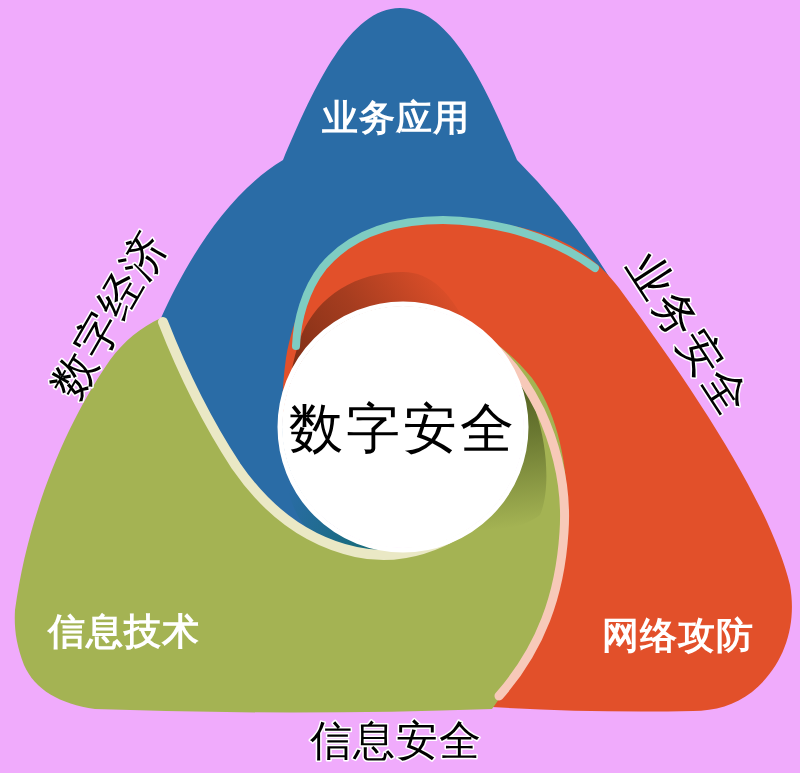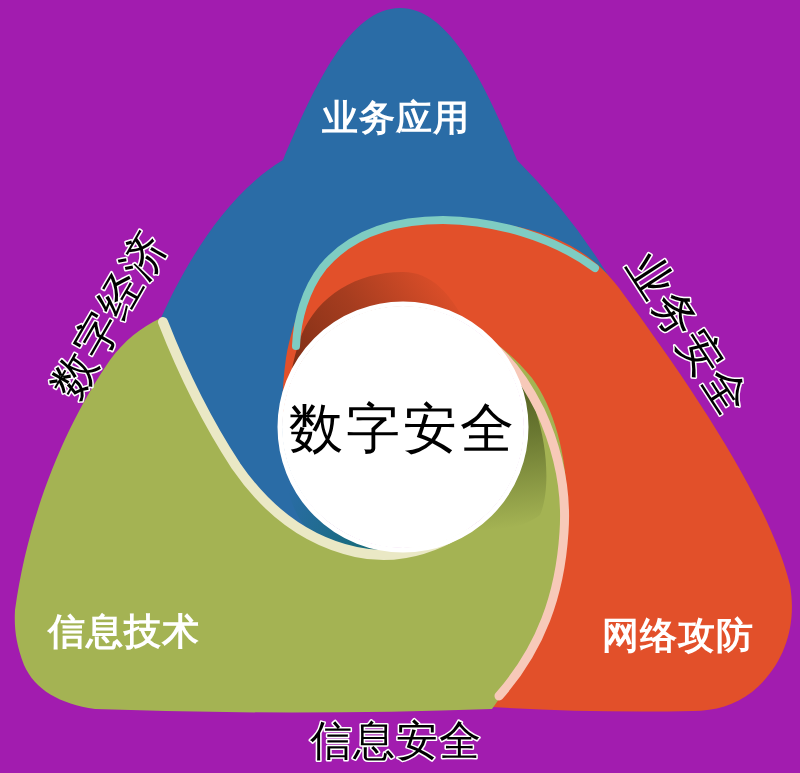--- a/index.html
+++ b/index.html
@@ -1,16 +1,16 @@
 <!DOCTYPE html>
 <html><head>
 <meta charset="utf-8">
 <style>
   html,body{margin:0;padding:0;background:#ffffff;}
-  .stage{position:relative;width:800px;height:773px;background:#a21caf;overflow:hidden;
+  .stage{position:relative;width:800px;height:773px;background:#f0abfc;overflow:hidden;
          font-family:"DejaVu Sans",sans-serif;}
   svg{position:absolute;left:0;top:0;}
   text{font-family:"DejaVu Sans",sans-serif;}
   .arm-label{font-weight:bold;fill:#ffffff;}
   .edge-label{fill:#000000;stroke:#ffffff;stroke-width:3px;paint-order:stroke;stroke-linejoin:round;}
   .center-label{fill:#000000;stroke:#ffffff;stroke-width:3.5px;paint-order:stroke;stroke-linejoin:round;}
 </style>
 </head>
 <body>
 

